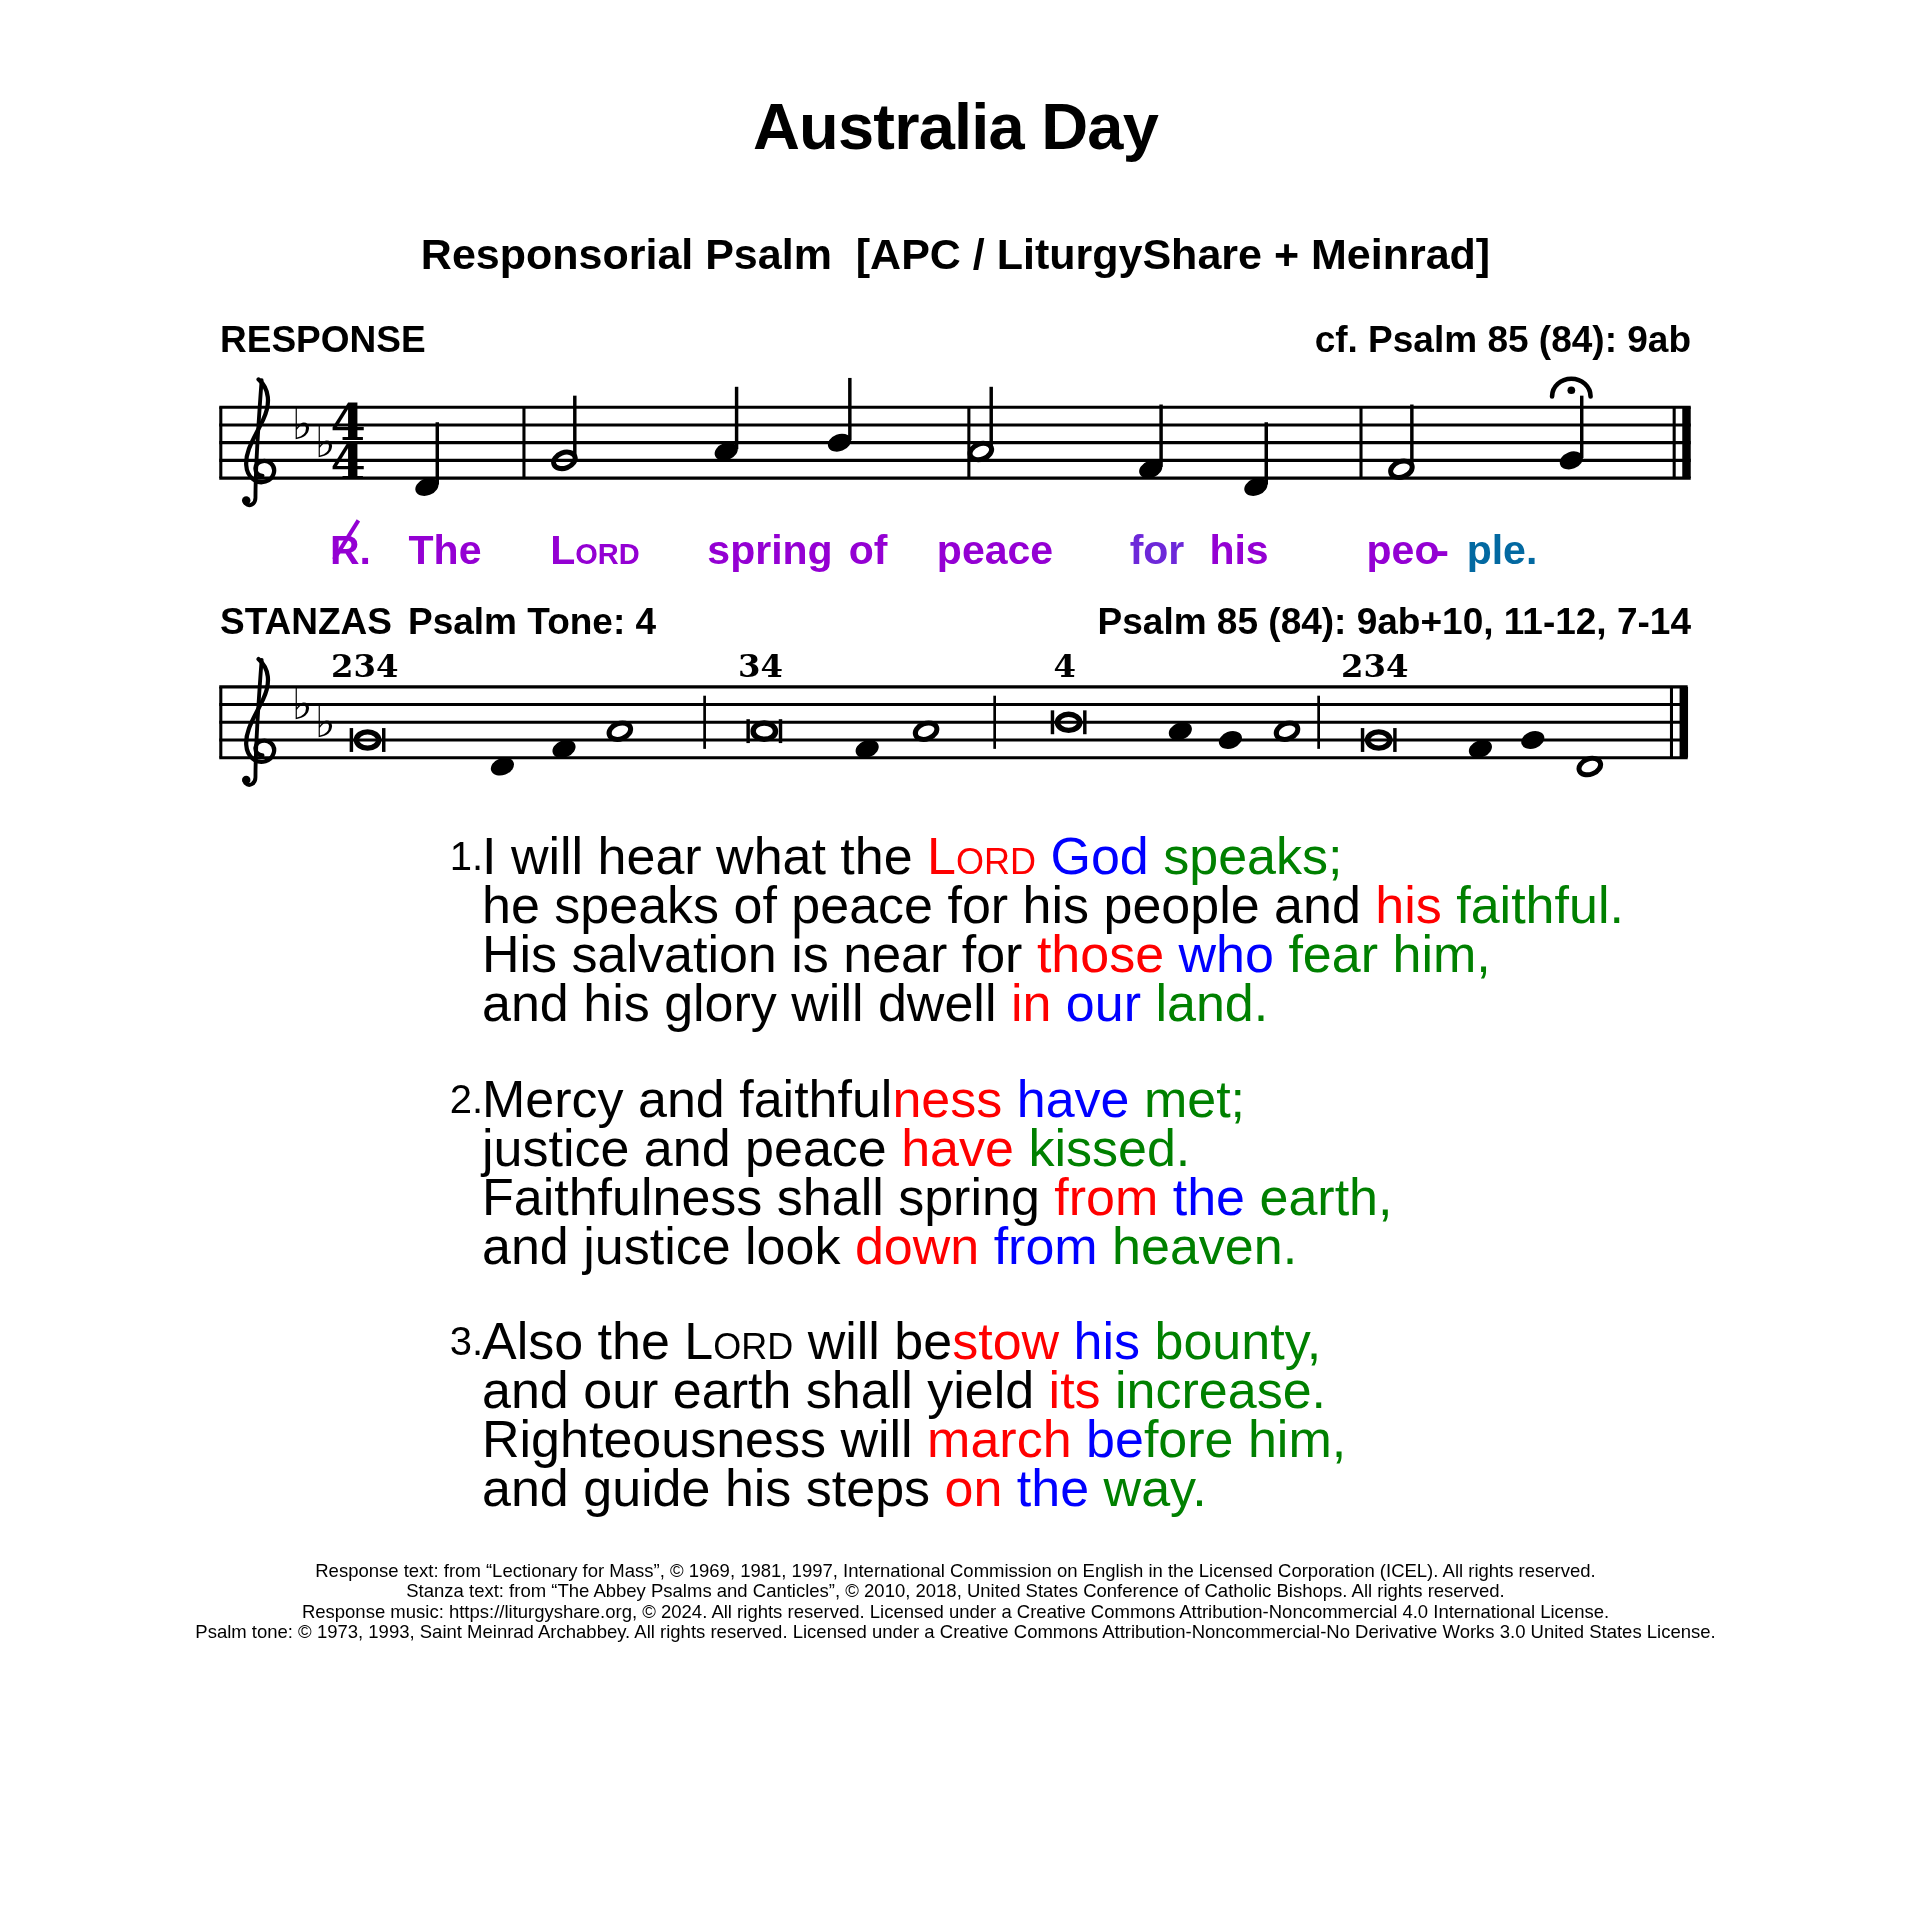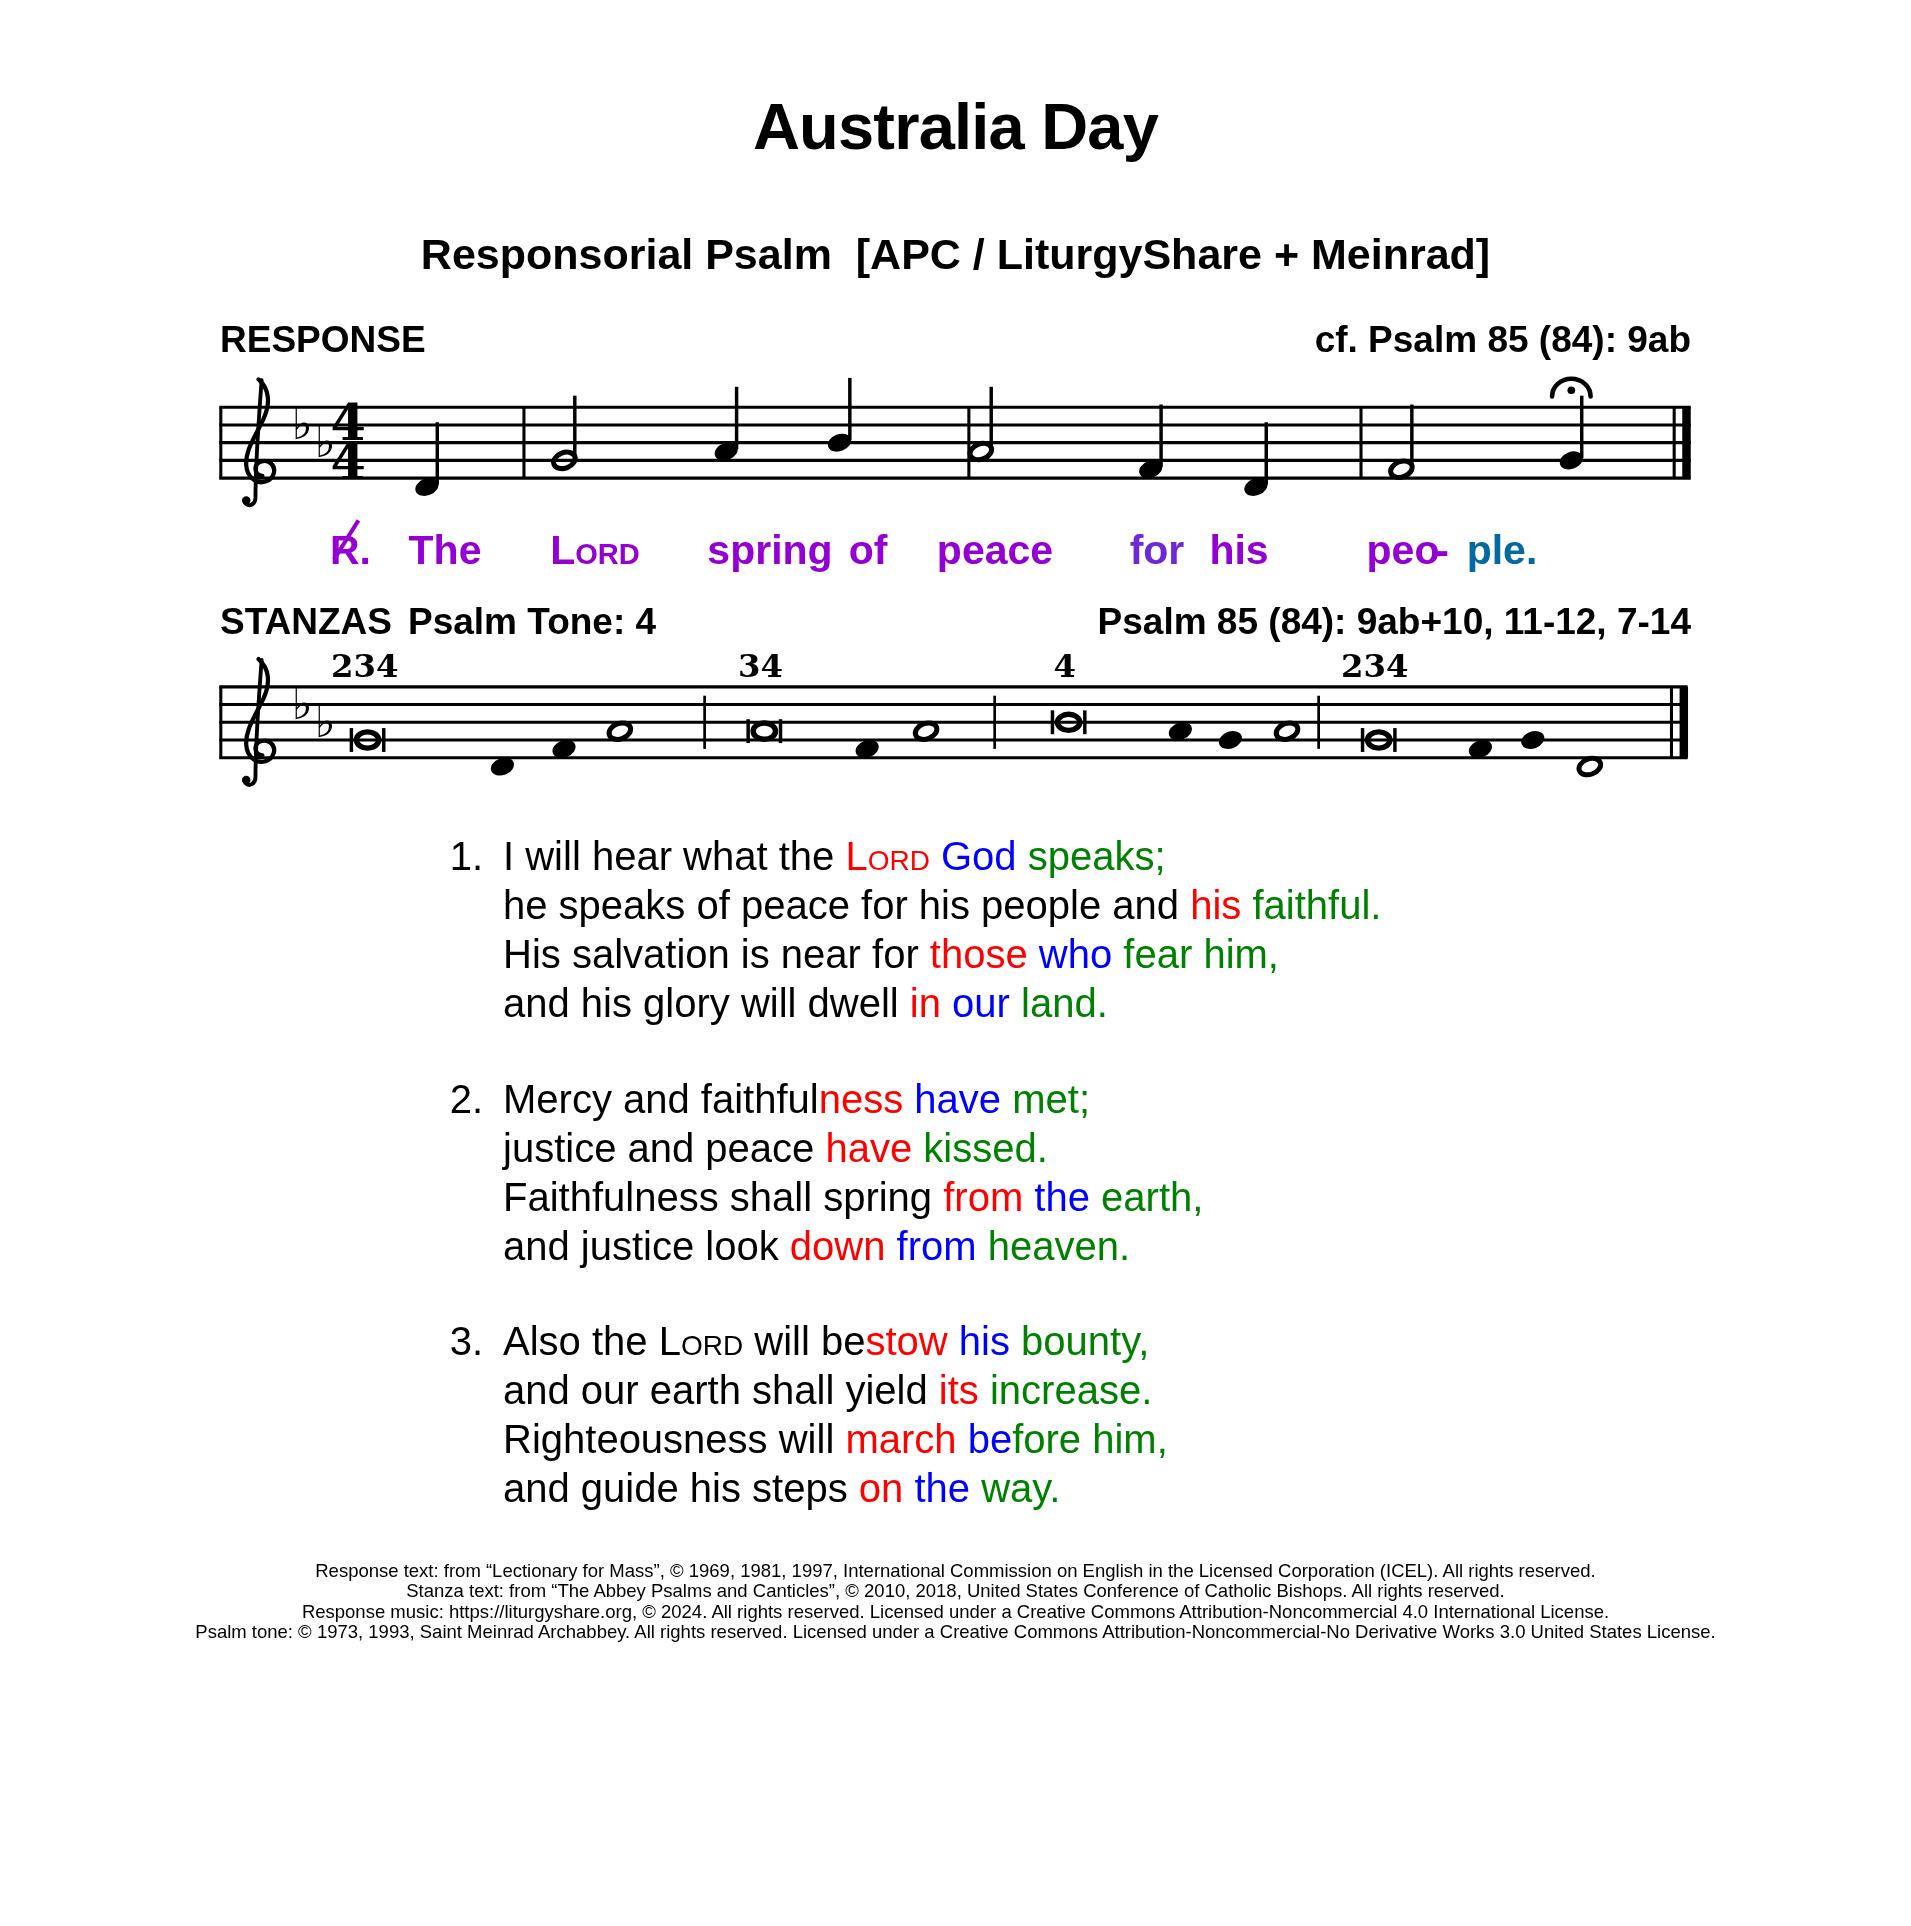--- a/index.html
+++ b/index.html
@@ -18,21 +18,21 @@
   .lyric{position:absolute;white-space:pre;transform:translateX(-50%);}
   .lyric.left-anchor{transform:none;}
   .sc{font-variant:small-caps;}
   .r-glyph{position:relative;display:inline-block;}
   .r-glyph::after{content:"";position:absolute;left:-7px;top:10.8px;width:46px;height:3.5px;
                   background:currentColor;transform:rotate(-58deg);}
   .stanzas{position:absolute;left:0;top:0;width:100%;}
   .stanza{position:absolute;left:416px;}
   .stanza .num{position:absolute;left:0;top:0;width:67px;text-align:right;
                font-size:40px;line-height:49px;}
-  .stanza .lines{margin-left:87px;font-size:40px;line-height:49px;white-space:pre;}
+  .stanza .lines{margin-left:66px;font-size:52px;line-height:49px;white-space:pre;}
   .footnotes{position:absolute;left:0;top:1561px;width:100%;text-align:center;
              font-size:18.5px;line-height:20.4px;}
 </style>
 </head>
 <body>
 
 <div class="page">
 
   <div class="center title" style="top:89px">Australia Day</div>
   <div class="center subtitle" style="top:230px">Responsorial Psalm  [APC / LiturgyShare + Meinrad]</div>

